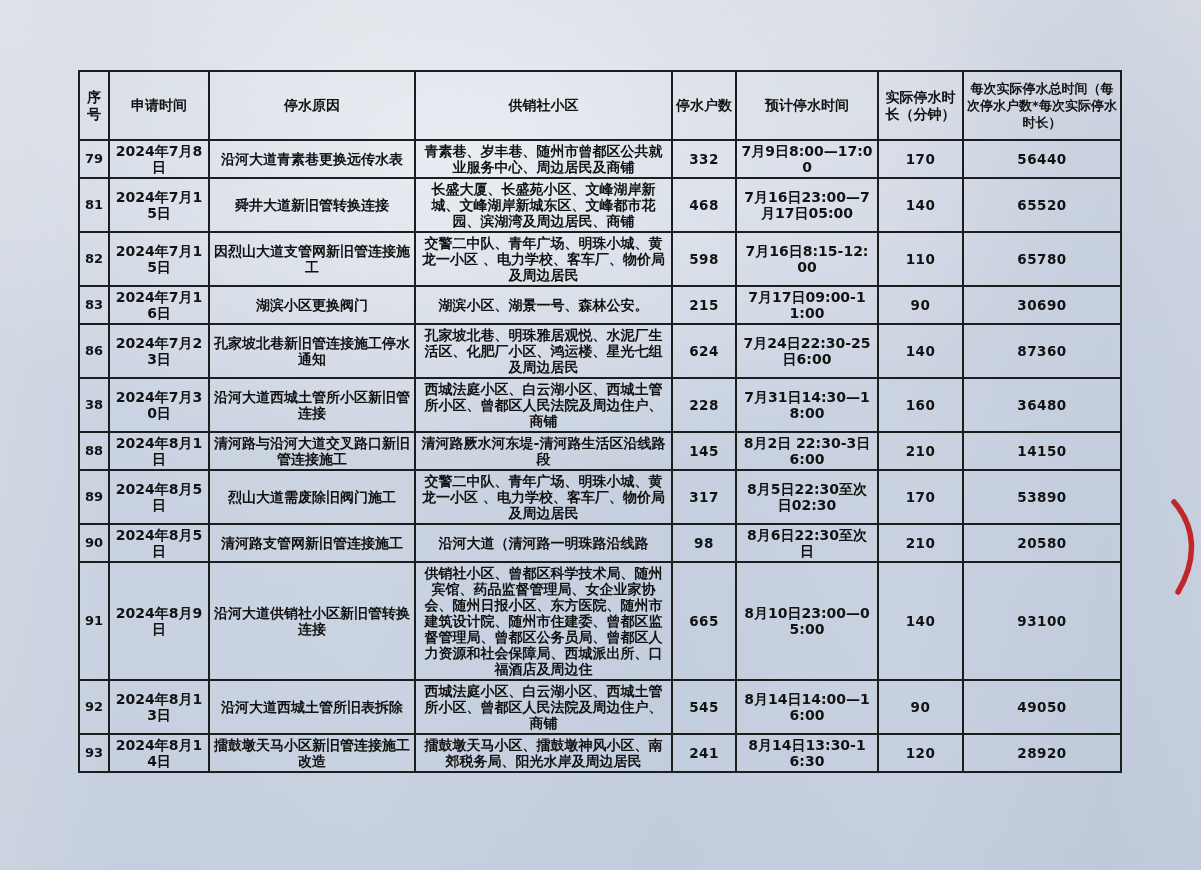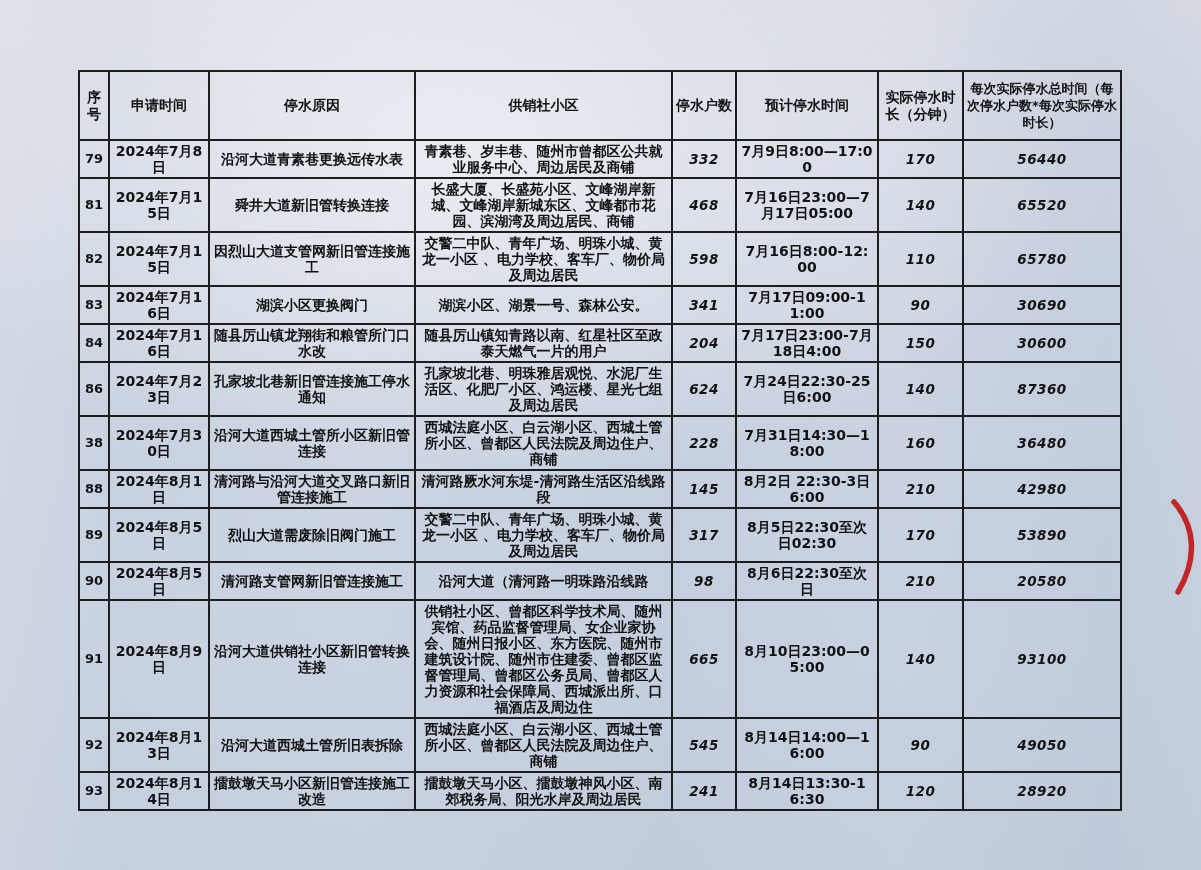--- a/index.html
+++ b/index.html
@@ -28,21 +28,21 @@
     padding:2px 4px;
     line-height:16px;
     word-break:break-all;
   }
   .shutoff th{
     font-size:14px;line-height:17px;padding:8px 3px;
   }
   .shutoff th.c7{font-size:13px;}
   .shutoff td{font-size:14px;}
   .shutoff td.c0{font-size:13px;}
-  .shutoff td.c4,.shutoff td.c6,.shutoff td.c7{font-size:13.5px;letter-spacing:.5px;font-style:italic;}
+  .shutoff td.c4,.shutoff td.c6,.shutoff td.c7{font-size:13.5px;letter-spacing:.5px;}
   col.c0{width:30px;}  col.c1{width:100px;} col.c2{width:206px;} col.c3{width:257px;}
   col.c4{width:64px;}  col.c5{width:142px;} col.c6{width:85px;}  col.c7{width:158px;}
   .red-stroke{position:absolute;left:1166px;top:496px;width:40px;height:102px;}
 </style>
 </head>
 <body>
 
 <div class="paper"></div>
 
 <table class="shutoff">
@@ -88,43 +88,33 @@
         <td class="c5">7月16日23:00—7月17日05:00</td>
         <td class="c6">140</td>
         <td class="c7">65520</td>
       </tr>
       <tr>
         <td class="c0">82</td>
         <td class="c1">2024年7月15日</td>
         <td class="c2">因烈山大道支管网新旧管连接施工</td>
         <td class="c3">交警二中队、青年广场、明珠小城、黄龙一小区 、电力学校、客车厂、物价局及周边居民</td>
         <td class="c4">598</td>
-        <td class="c5">7月16日8:00-12:00</td>
+        <td class="c5">7月16日8:15-12:00</td>
         <td class="c6">110</td>
         <td class="c7">65780</td>
       </tr>
       <tr>
         <td class="c0">83</td>
         <td class="c1">2024年7月16日</td>
         <td class="c2">湖滨小区更换阀门</td>
         <td class="c3">湖滨小区、湖景一号、森林公安。</td>
-        <td class="c4">341</td>
+        <td class="c4">215</td>
         <td class="c5">7月17日09:00-11:00</td>
         <td class="c6">90</td>
         <td class="c7">30690</td>
-      </tr>
-      <tr>
-        <td class="c0">84</td>
-        <td class="c1">2024年7月16日</td>
-        <td class="c2">随县厉山镇龙翔街和粮管所门口水改</td>
-        <td class="c3">随县厉山镇知青路以南、红星社区至政泰天燃气一片的用户</td>
-        <td class="c4">204</td>
-        <td class="c5">7月17日23:00-7月18日4:00</td>
-        <td class="c6">150</td>
-        <td class="c7">30600</td>
       </tr>
       <tr>
         <td class="c0">86</td>
         <td class="c1">2024年7月23日</td>
         <td class="c2">孔家坡北巷新旧管连接施工停水通知</td>
         <td class="c3">孔家坡北巷、明珠雅居观悦、水泥厂生活区、化肥厂小区、鸿运楼、星光七组及周边居民</td>
         <td class="c4">624</td>
         <td class="c5">7月24日22:30-25日6:00</td>
         <td class="c6">140</td>
         <td class="c7">87360</td>
@@ -140,21 +130,21 @@
         <td class="c7">36480</td>
       </tr>
       <tr>
         <td class="c0">88</td>
         <td class="c1">2024年8月1日</td>
         <td class="c2">清河路与沿河大道交叉路口新旧管连接施工</td>
         <td class="c3">清河路厥水河东堤-清河路生活区沿线路段</td>
         <td class="c4">145</td>
         <td class="c5">8月2日 22:30-3日6:00</td>
         <td class="c6">210</td>
-        <td class="c7">42980</td>
+        <td class="c7">14150</td>
       </tr>
       <tr>
         <td class="c0">89</td>
         <td class="c1">2024年8月5日</td>
         <td class="c2">烈山大道需废除旧阀门施工</td>
         <td class="c3">交警二中队、青年广场、明珠小城、黄龙一小区 、电力学校、客车厂、物价局及周边居民</td>
         <td class="c4">317</td>
         <td class="c5">8月5日22:30至次日02:30</td>
         <td class="c6">170</td>
         <td class="c7">53890</td>

